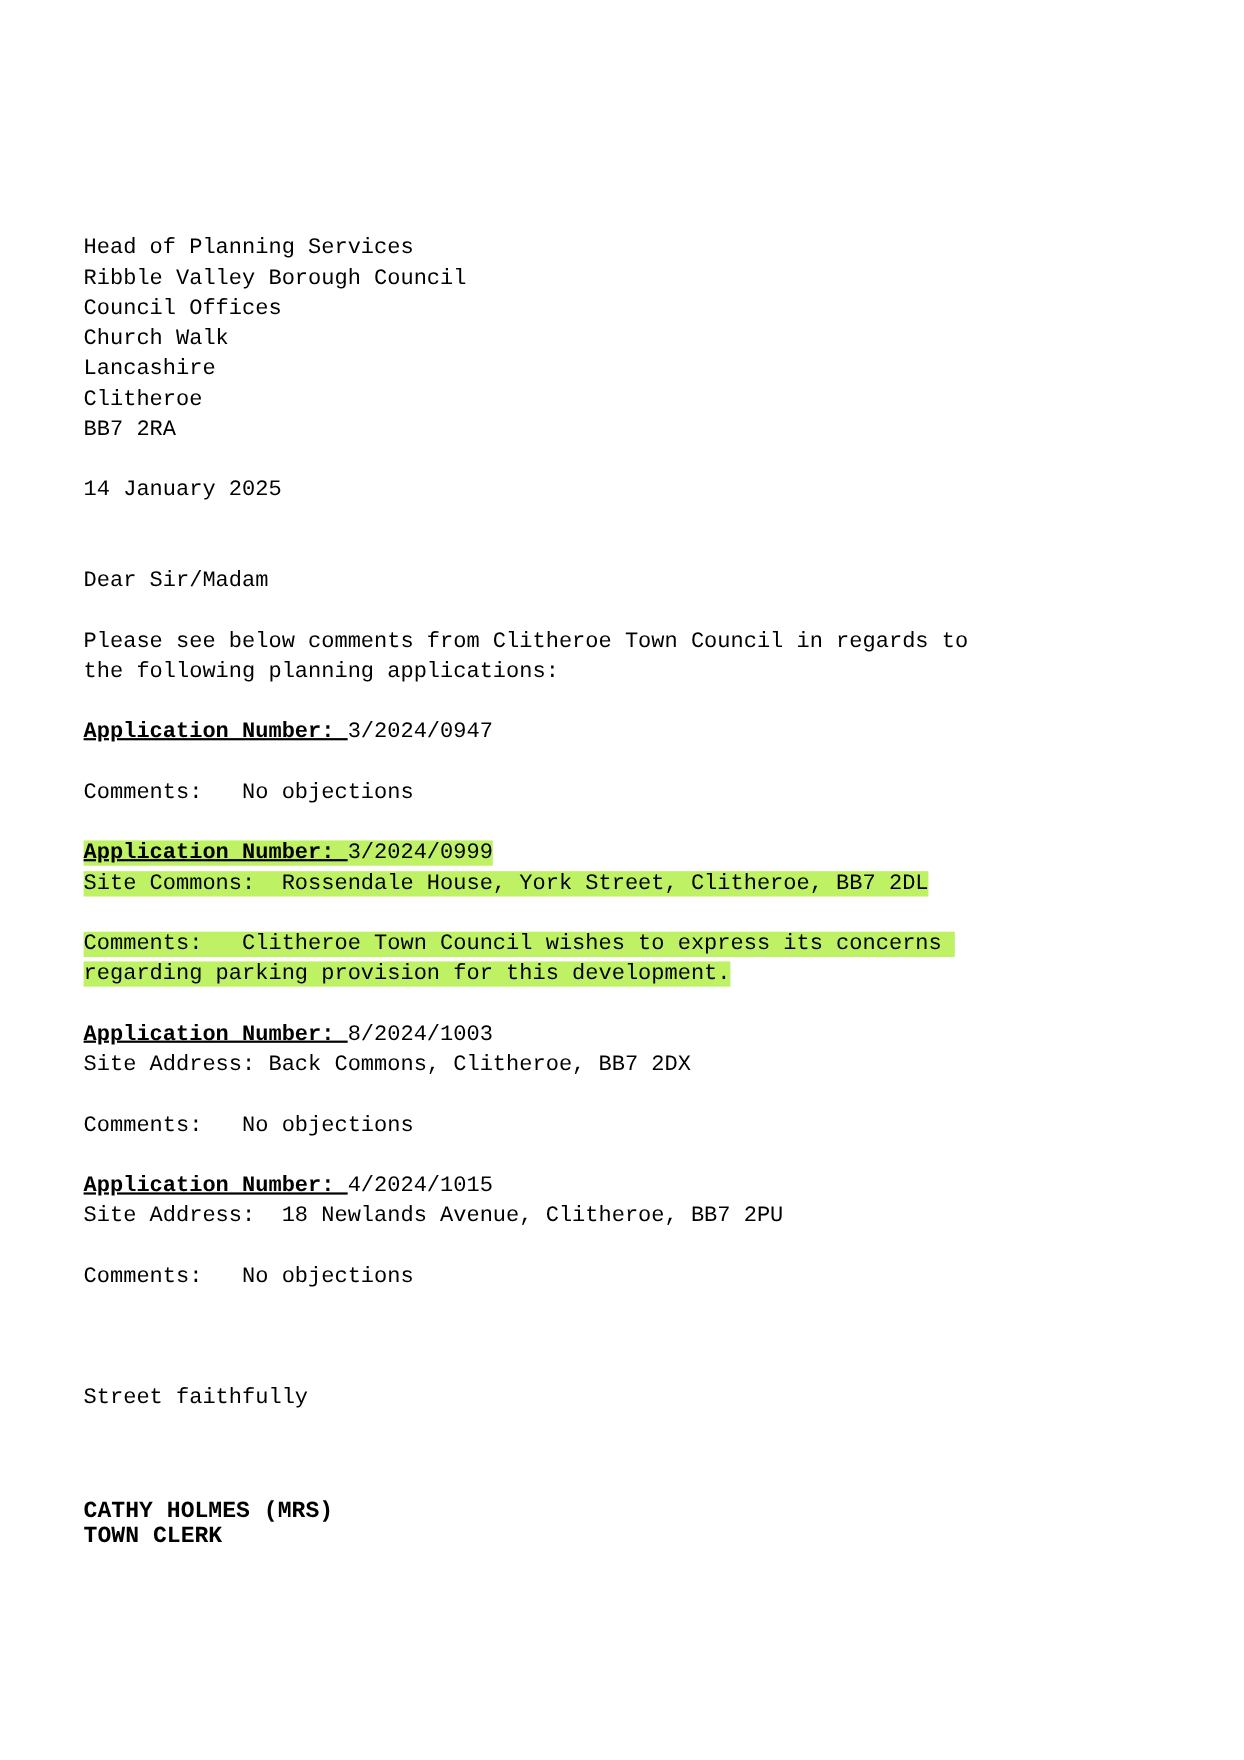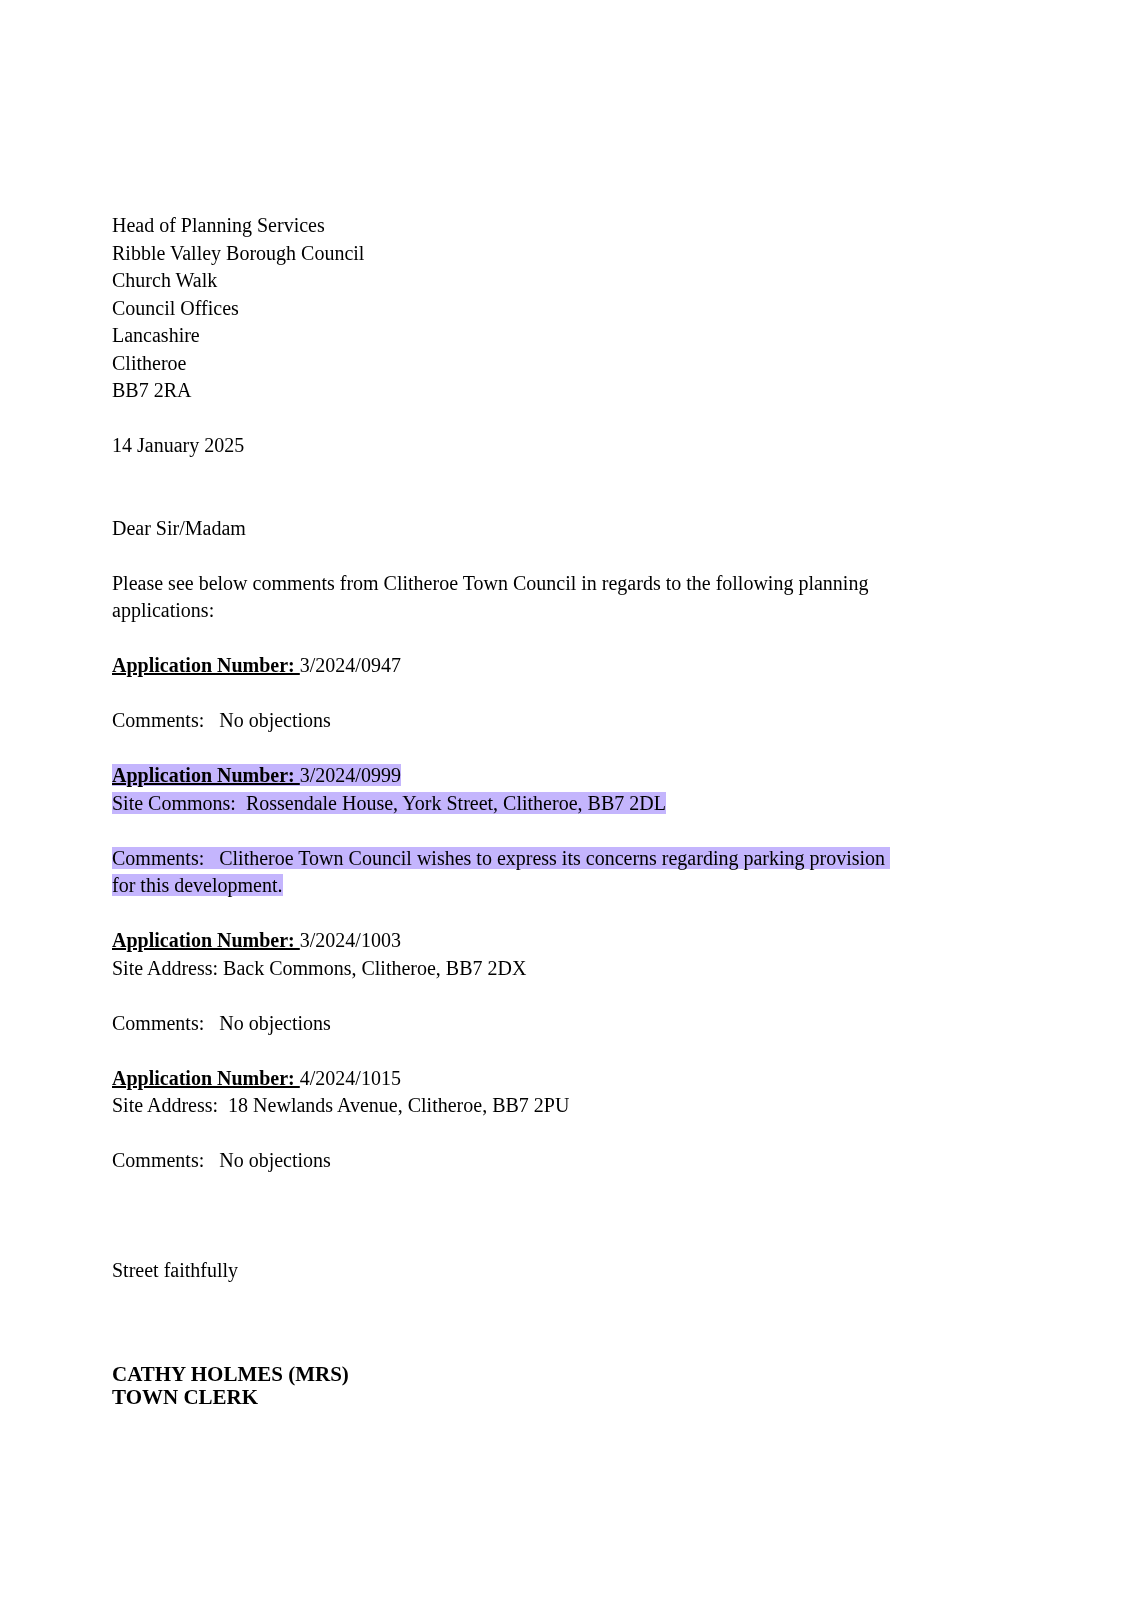--- a/index.html
+++ b/index.html
@@ -6,22 +6,22 @@
     margin: 0;
     padding: 0;
     background: #ffffff;
   }
   .page {
     position: relative;
     width: 1052px;
     height: 1600px;
     box-sizing: border-box;
     background: #ffffff;
-    padding: 212px 166px 0 112px;
-    font-family: Liberation Serif, serif;
+    padding: 212px 166px 0 76px;
+    font-family: Liberation Mono, monospace;
     font-size: 20px;
     line-height: 27.5px;
     color: #000000;
     overflow: hidden;
   }
   p {
     margin: 0;
     white-space: pre-wrap;
   }
   .addr-block {
@@ -46,38 +46,38 @@
     margin: 0 0 82px 0;
   }
   .closing {
     margin: 0 0 79px 0;
   }
   .app-label {
     font-weight: bold;
     text-decoration: underline;
   }
   .hl {
-    background-color: #c4b5fd;
+    background-color: #bef264;
   }
   .signature {
     font-weight: bold;
     font-size: 21px;
     line-height: 23px;
   }
 </style>
 </head>
 <body>
 
 <div class="page">
 
   <div class="addr-block">
     <p>Head of Planning Services</p>
     <p>Ribble Valley Borough Council</p>
+    <p>Council Offices</p>
     <p>Church Walk</p>
-    <p>Council Offices</p>
     <p>Lancashire</p>
     <p>Clitheroe</p>
     <p>BB7 2RA</p>
   </div>
 
   <p class="date-line">14 January 2025</p>
 
   <p class="salutation">Dear Sir/Madam</p>
 
   <p class="intro">Please see below comments from Clitheroe Town Council in regards to the following planning applications:</p>
@@ -87,21 +87,21 @@
   </div>
   <p class="comments-line">Comments:   No objections</p>
 
   <div class="app-block">
     <p><span class="hl"><span class="app-label">Application Number: </span><span>3/2024/0999</span></span></p>
     <p><span class="hl">Site Commons:  Rossendale House, York Street, Clitheroe, BB7 2DL</span></p>
   </div>
   <p class="comments-line"><span class="hl">Comments:   Clitheroe Town Council wishes to express its concerns regarding parking provision for this development.</span></p>
 
   <div class="app-block">
-    <p><span class="app-label">Application Number: </span><span>3/2024/1003</span></p>
+    <p><span class="app-label">Application Number: </span><span>8/2024/1003</span></p>
     <p>Site Address: Back Commons, Clitheroe, BB7 2DX</p>
   </div>
   <p class="comments-line">Comments:   No objections</p>
 
   <div class="app-block">
     <p><span class="app-label">Application Number: </span><span>4/2024/1015</span></p>
     <p>Site Address:  18 Newlands Avenue, Clitheroe, BB7 2PU</p>
   </div>
   <p class="comments-line comments-last">Comments:   No objections</p>
 

